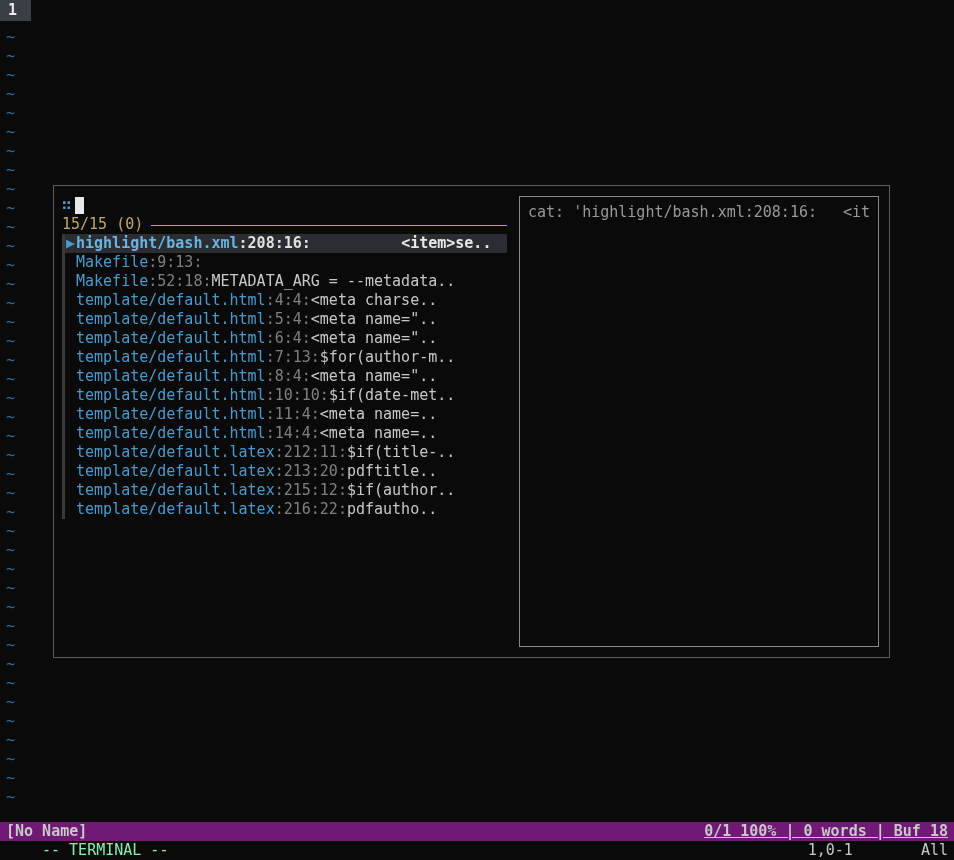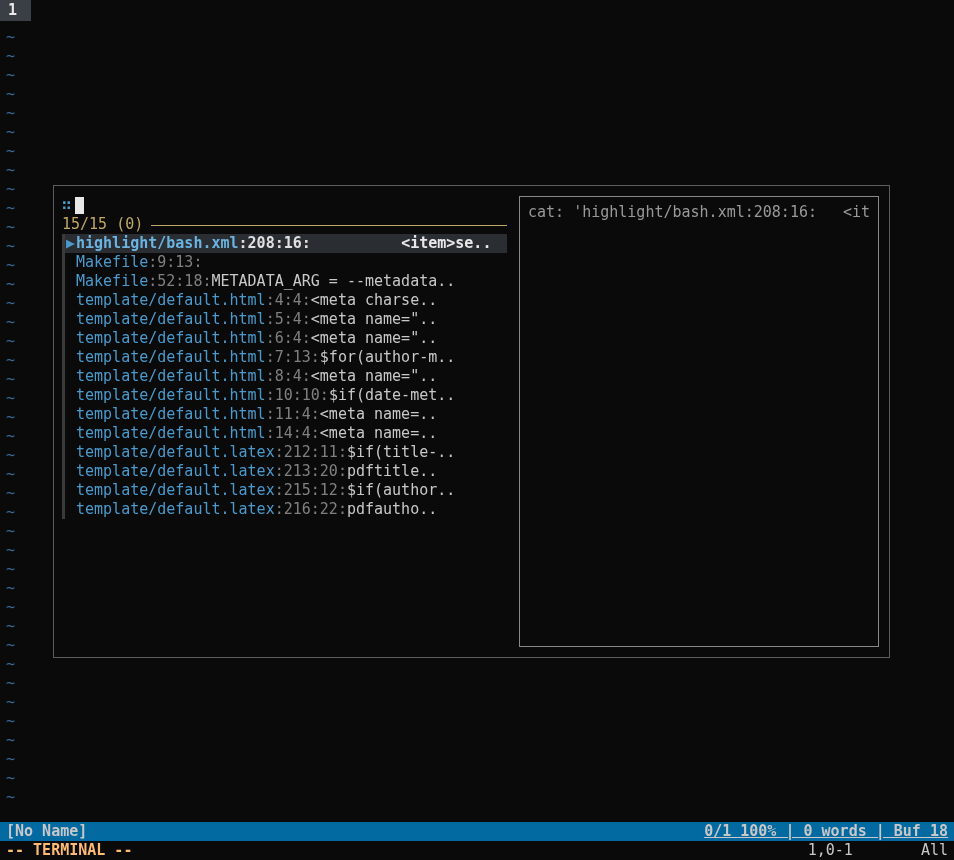--- a/index.html
+++ b/index.html
@@ -136,41 +136,41 @@
     .fzf-preview-line {
       display: flex;
       justify-content: space-between;
     }
     .status-bar {
       position: absolute;
       left: 0;
       bottom: 19px;
       width: 100%;
       height: 19px;
-      background: #0369a1;
+      background: #701a75;
       color: #c8c8c8;
       display: flex;
       align-items: flex-end;
       padding: 0 6px;
       font-weight: bold;
     }
     .status-left { flex: 1; }
     .status-right { white-space: nowrap; text-decoration: underline; }
     .mode-line {
       position: absolute;
       left: 0;
       bottom: 0;
       width: 100%;
       height: 19px;
       display: flex;
       align-items: center;
       padding: 0 6px;
       color: #c8c8c8;
     }
-    .mode-text { color: #fdba74; font-weight: bold; }
+    .mode-text { color: #86efac; font-weight: normal; margin-left: 36px; }
     .mode-right { margin-left: auto; display: flex; gap: 68px; }
   </style>
 </head>
 <body>
 
 <div class="tab-bar">
   <div class="tab">1</div>
 </div>
 
 <div class="tildes">

